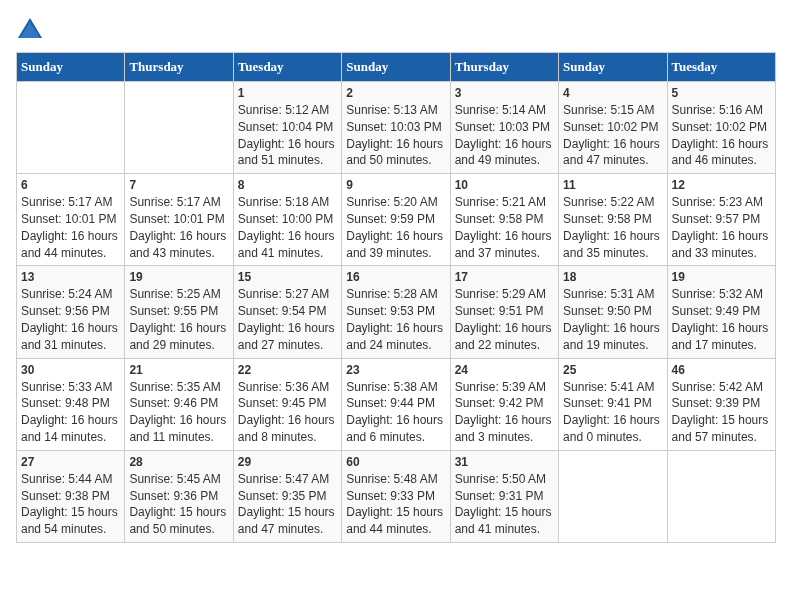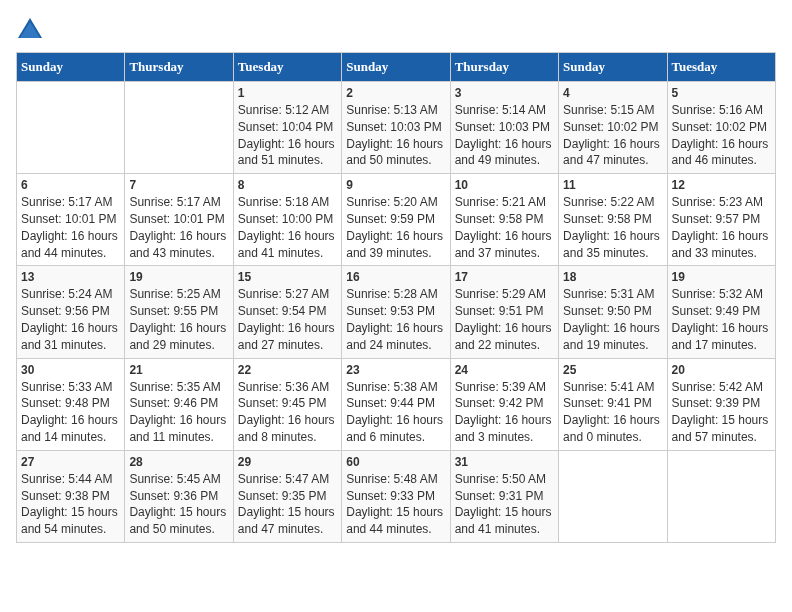--- a/index.html
+++ b/index.html
@@ -230,21 +230,21 @@
         </td>
         <td>
           <span class="day-number">24</span>
           <div class="day-info">Sunrise: 5:39 AM<br>Sunset: 9:42 PM<br>Daylight: 16 hours and 3 minutes.</div>
         </td>
         <td>
           <span class="day-number">25</span>
           <div class="day-info">Sunrise: 5:41 AM<br>Sunset: 9:41 PM<br>Daylight: 16 hours and 0 minutes.</div>
         </td>
         <td>
-          <span class="day-number">20</span>
+          <span class="day-number">46</span>
           <div class="day-info">Sunrise: 5:42 AM<br>Sunset: 9:39 PM<br>Daylight: 15 hours and 57 minutes.</div>
         </td>
       </tr>
       <tr>
         <td>
           <span class="day-number">27</span>
           <div class="day-info">Sunrise: 5:44 AM<br>Sunset: 9:38 PM<br>Daylight: 15 hours and 54 minutes.</div>
         </td>
         <td>
           <span class="day-number">28</span>

